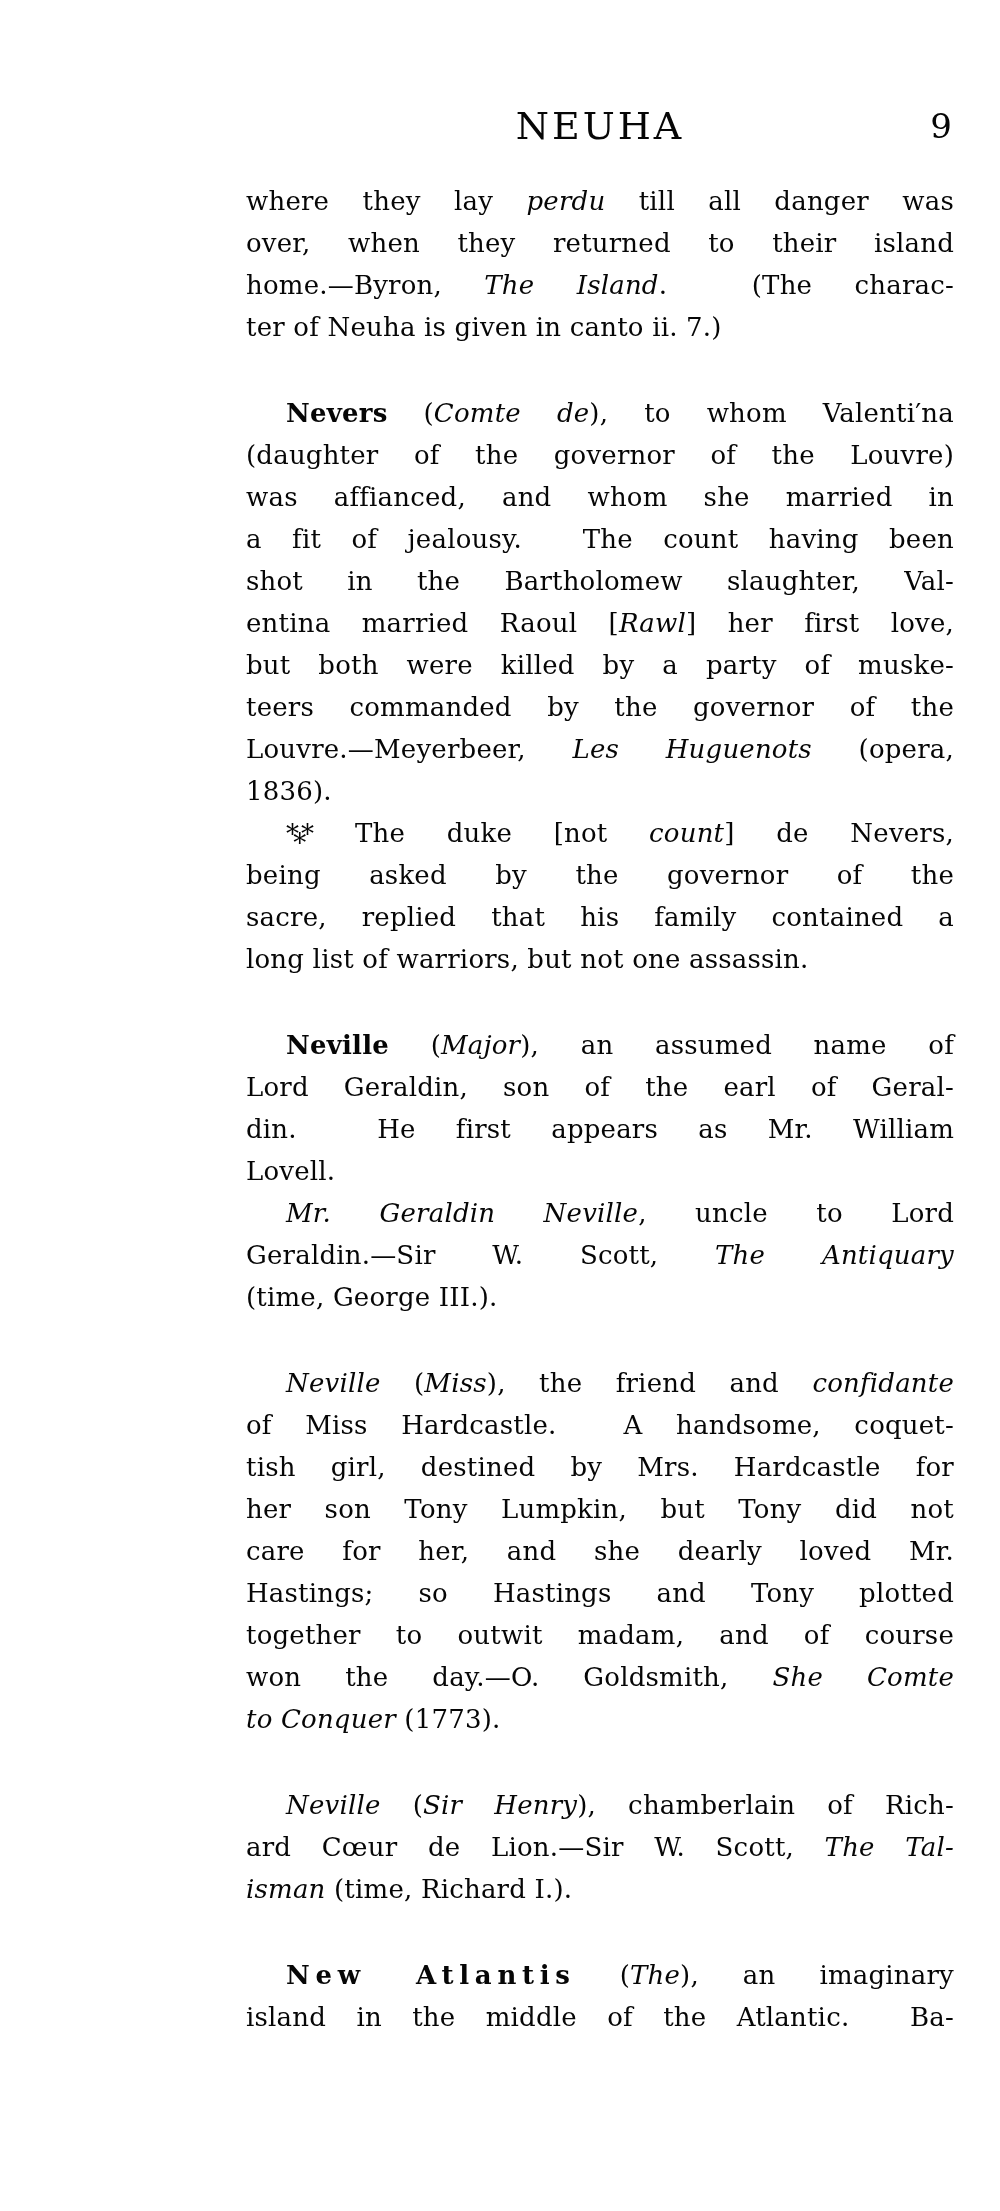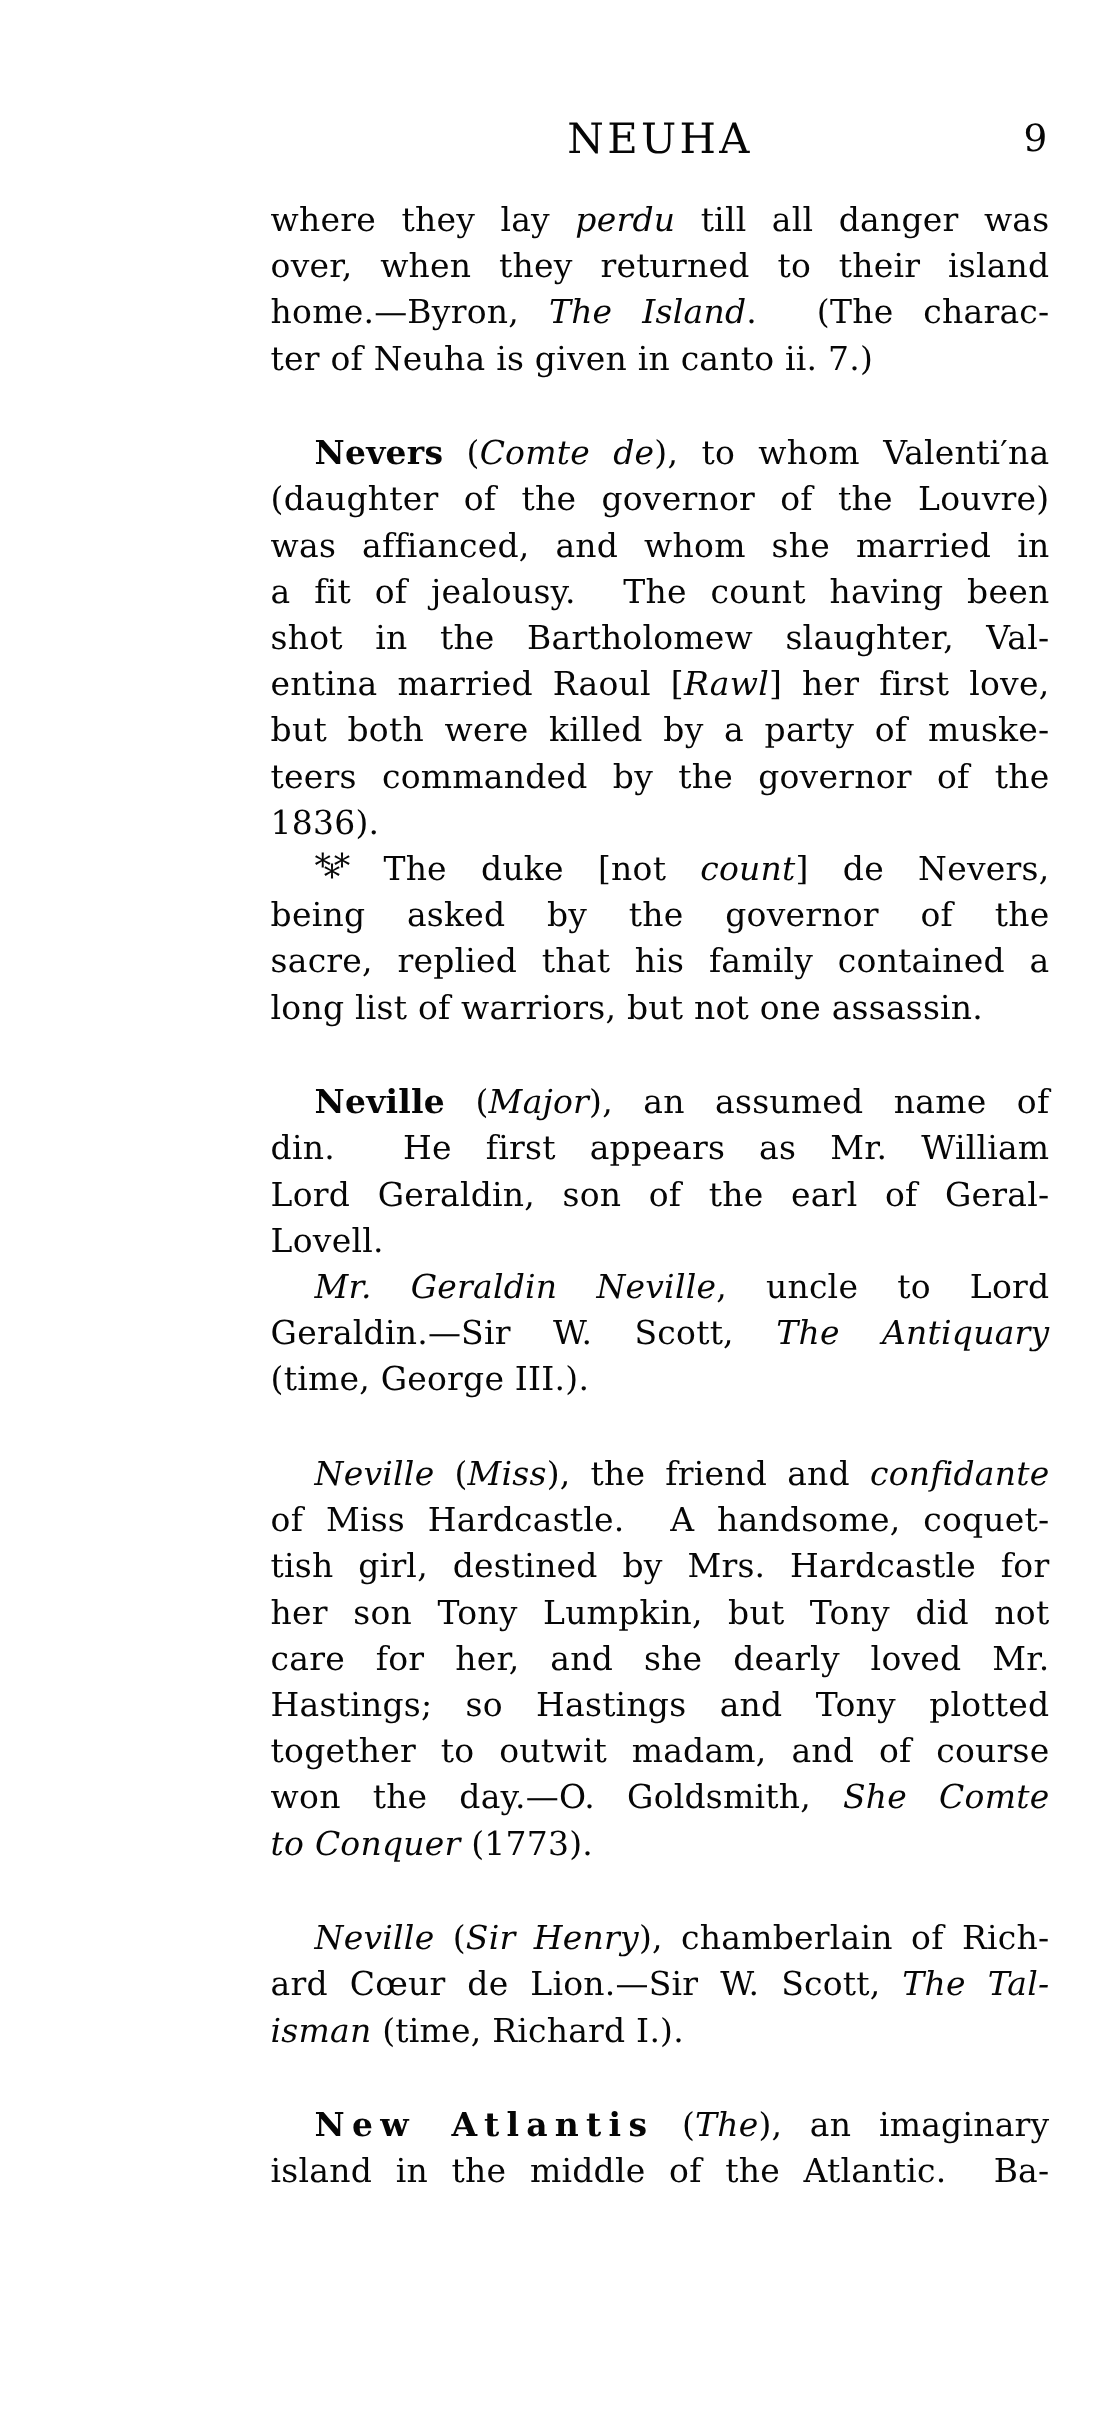--- a/index.html
+++ b/index.html
@@ -36,21 +36,21 @@
   }
   main.body-column {
     position: absolute;
     top: 180px;
     left: 246px;
     width: 708px;
   }
   .para { margin: 0; }
   .para.gap { margin-top: 44px; }
   .ln {
-    font-size: 30px;
+    font-size: 26px;
     line-height: 42px;
     letter-spacing: 0.2px;
     white-space: nowrap;
     text-align: justify;
     text-align-last: justify;
   }
   .ln.last { text-align-last: left; }
   .para.indent .ln.first { padding-left: 40px; }
   b { font-weight: bold; margin-top: 44px; }
   b.sp { letter-spacing: 0.22em; }
@@ -93,32 +93,33 @@
       </div>
       <div class="para indent gap">
         <div class="ln first"><b>Nevers</b> (<i>Comte de</i>), to whom Valenti′na</div>
         <div class="ln">(daughter of the governor of the Louvre)</div>
         <div class="ln">was affianced, and whom she married in</div>
         <div class="ln">a fit of jealousy.&nbsp; The count having been</div>
         <div class="ln">shot in the Bartholomew slaughter, Val-</div>
         <div class="ln">entina married Raoul [<i>Rawl</i>] her first love,</div>
         <div class="ln">but both were killed by a party of muske-</div>
         <div class="ln">teers commanded by the governor of the</div>
+        <div class="ln">Louvre.—Meyerbeer, <i>Les Huguenots</i> (opera,</div>
         <div class="ln last">1836).</div>
       </div>
       <div class="para indent">
         <div class="ln first"><span class="asterism"><span class="a-top">**</span><span class="a-bot">*</span></span> The duke [not <i>count</i>] de Nevers,</div>
         <div class="ln">being asked by the governor of the</div>
         <div class="ln">sacre, replied that his family contained a</div>
         <div class="ln last">long list of warriors, but not one assassin.</div>
       </div>
       <div class="para indent gap">
         <div class="ln first"><b>Neville</b> (<i>Major</i>), an assumed name of</div>
+        <div class="ln">Lord Geraldin, son of the earl of Geral-</div>
         <div class="ln">din.&nbsp; He first appears as Mr. William</div>
-        <div class="ln">Lord Geraldin, son of the earl of Geral-</div>
         <div class="ln last">Lovell.</div>
       </div>
       <div class="para indent">
         <div class="ln first"><i>Mr. Geraldin Neville</i>, uncle to Lord</div>
         <div class="ln">Geraldin.—Sir W. Scott, <i>The Antiquary</i></div>
         <div class="ln last">(time, George III.).</div>
       </div>
       <div class="para indent gap">
         <div class="ln first"><i>Neville</i> (<i>Miss</i>), the friend and <i>confidante</i></div>
         <div class="ln">of Miss Hardcastle.&nbsp; A handsome, coquet-</div>

